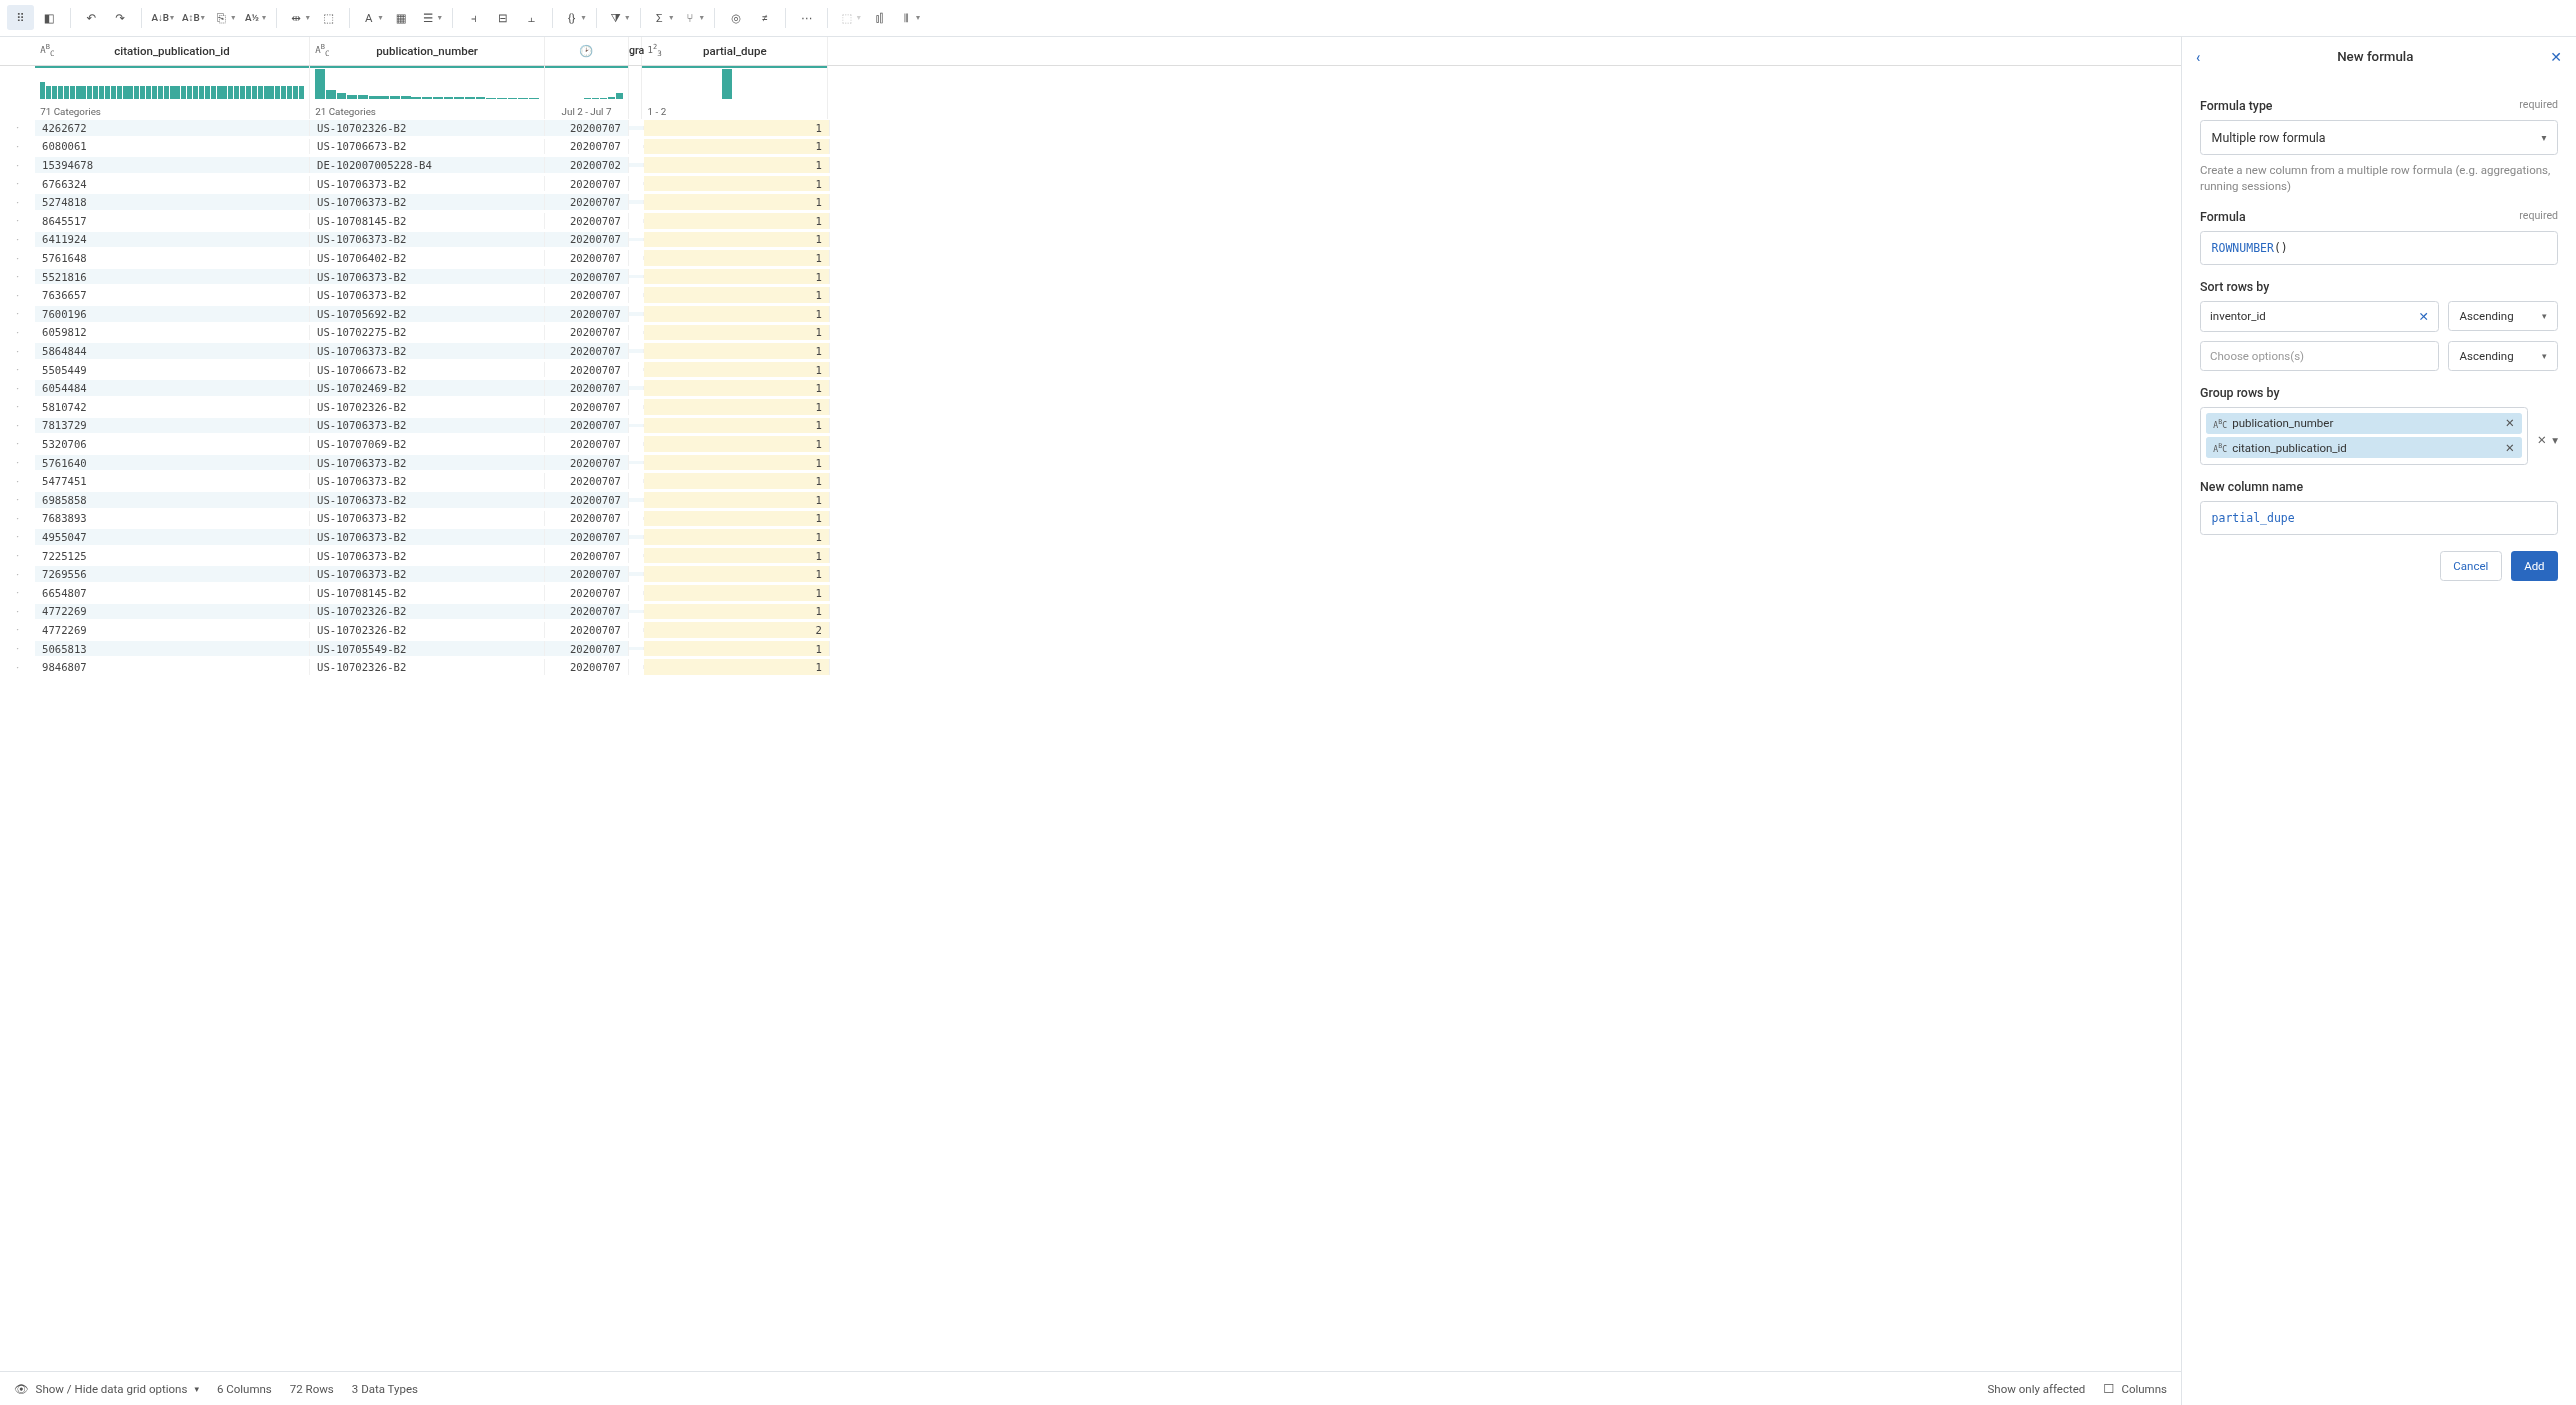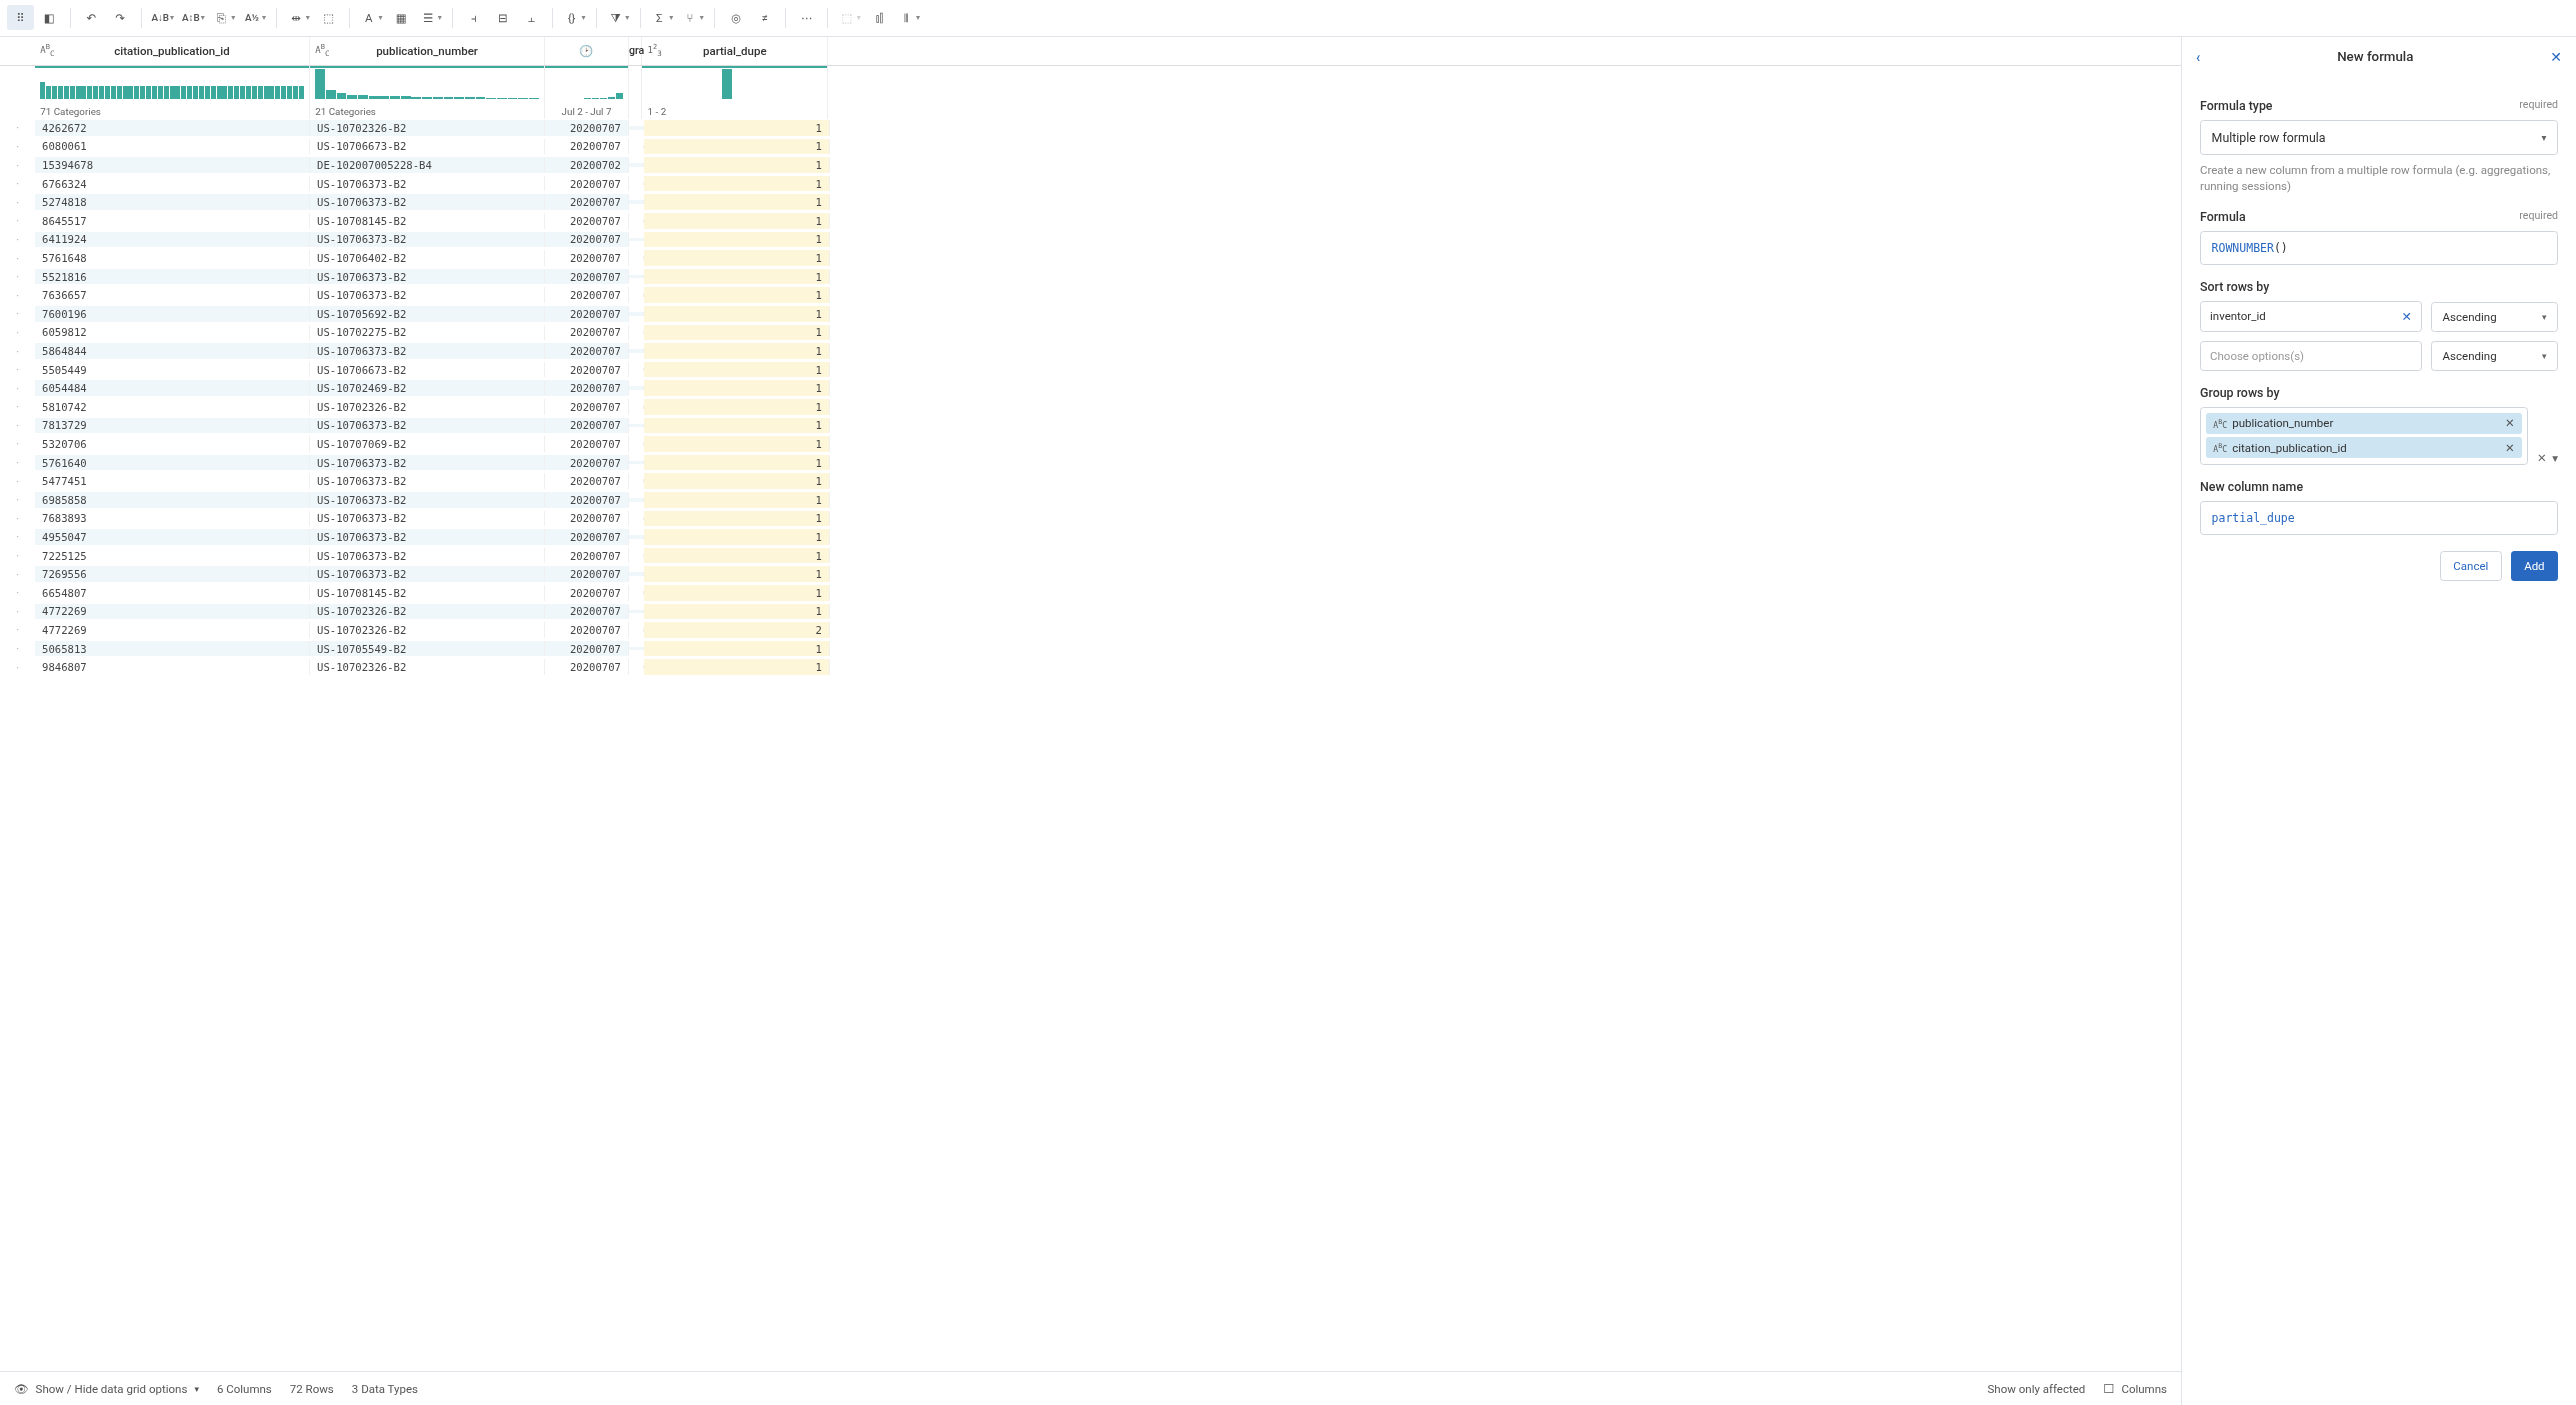--- a/index.html
+++ b/index.html
@@ -67,25 +67,25 @@
 .panel-head .close { color: #2968c0; cursor: pointer; font-size: 14px; }
 .panel-body { padding: 7px 18px 18px; overflow-y: auto; }
 .field-label { display: flex; justify-content: space-between; font-size: 12.4px; font-weight: 500; color: #333; margin: 14px 0 7px; }
 .field-label .req { color: #888; font-weight: 400; font-size: 10.6px; }
 .select-box, .input-box { border: 0.9px solid #d0d5db; border-radius: 3.5px; padding: 9px 10.6px; font-size: 12.4px; display: flex; align-items: center; background: #fff; }
 .select-box .val { flex: 1; }
 .select-box .chev { color: #666; font-size: 9.8px; }
 .helper { font-size: 11.5px; color: #888; margin-top: 7px; line-height: 1.4; }
 .code-box { border: 0.9px solid #d0d5db; border-radius: 3.5px; padding: 9px 10.6px; font-family: "SF Mono", Monaco, Consolas, monospace; font-size: 11.5px; }
 .code-box .fn { color: #2968c0; }
-.sort-row, .group-row { display: flex; gap: 9px; margin-bottom: 9px; align-items: flex-end; }
+.sort-row, .group-row { display: flex; gap: 9px; margin-bottom: 9px; align-items: center; }
 .sort-col { flex: 1; display: flex; align-items: center; border: 0.9px solid #d0d5db; border-radius: 3.5px; padding: 7px 9px; }
 .sort-col .val { flex: 1; font-size: 11.5px; }
 .sort-col .x { color: #2968c0; cursor: pointer; font-size: 12.4px; }
-.sort-dir { width: 127px; display: flex; align-items: center; border: 0.9px solid #d0d5db; border-radius: 3.5px; padding: 7px 10.6px; font-size: 11.5px; }
+.sort-dir { width: 110px; display: flex; align-items: center; border: 0.9px solid #d0d5db; border-radius: 3.5px; padding: 7px 10.6px; font-size: 11.5px; }
 .sort-dir .val { flex: 1; }
 .tags-box { flex: 1; border: 0.9px solid #d0d5db; border-radius: 3.5px; padding: 5.3px; display: flex; flex-direction: column; gap: 3.5px; }
 .tag { background: #cde4f2; border-radius: 2.7px; padding: 3.5px 7px; display: flex; align-items: center; font-size: 11.5px; gap: 5.3px; }
 .tag .ti { font-family: monospace; font-size: 8px; color: #555; }
 .tag .tl { flex: 1; }
 .tag .tx { color: #555; cursor: pointer; font-size: 11.5px; }
 .grp-controls { display: flex; flex-direction: column; gap: 3.5px; padding-top: 9px; color: #666; }
 .name-input { border: 0.9px solid #d0d5db; border-radius: 3.5px; padding: 9px 10.6px; font-family: "SF Mono", Monaco, Consolas, monospace; font-size: 11.5px; color: #2968c0; }
 .btn-row { display: flex; justify-content: flex-end; gap: 9px; margin-top: 16px; }
 .btn { padding: 7px 12.4px; border-radius: 3.5px; font-size: 11.5px; cursor: pointer; border: 0.9px solid transparent; }

